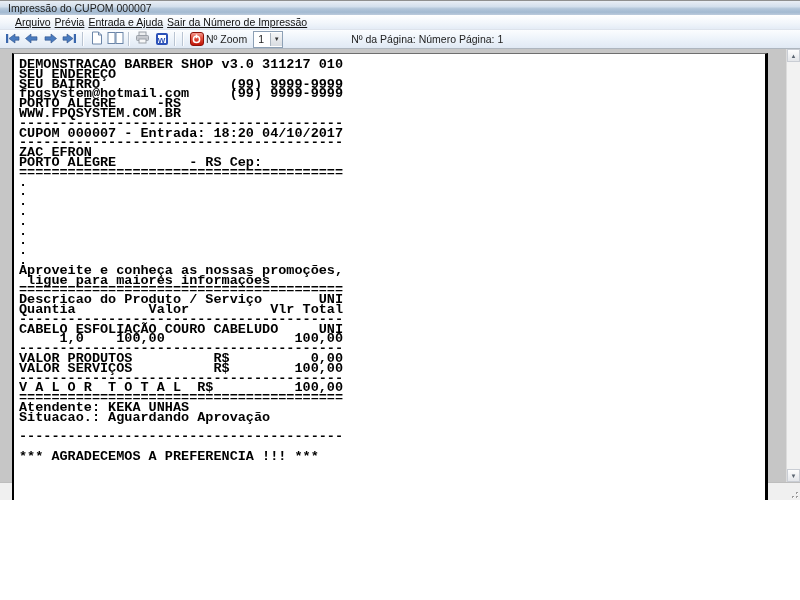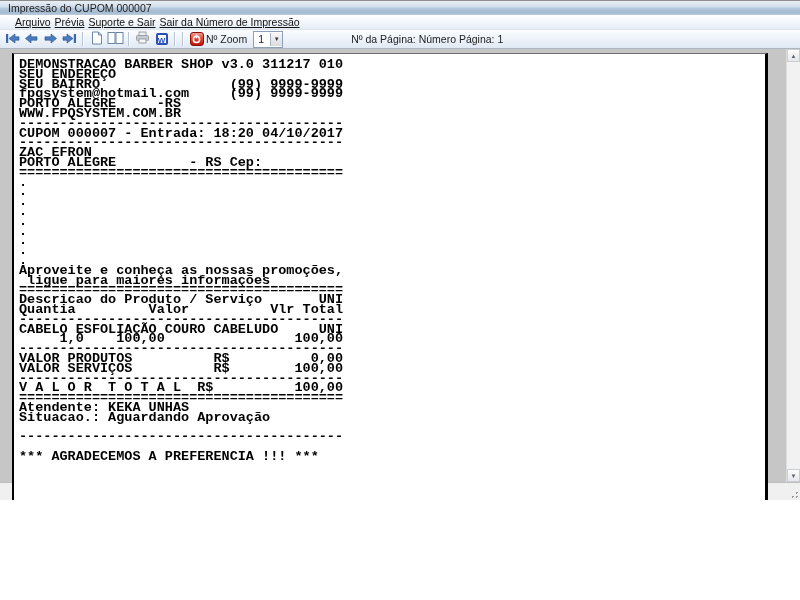--- a/index.html
+++ b/index.html
@@ -108,21 +108,21 @@
 
 <div class="window">
 
   <div class="titlebar">
     <span>Impressão do CUPOM 000007</span>
   </div>
 
   <div class="menubar">
     <span class="menu-item">Arquivo</span>
     <span class="menu-item">Prévia</span>
-    <span class="menu-item">Suporte e Sair</span>
+    <span class="menu-item">Entrada e Ajuda</span>
     <span class="menu-item">Sair da Número de Impressão</span>
   </div>
 
   <div class="toolbar">
     <button class="tbtn">
       <span><svg width="15" height="11" viewBox="0 0 15 11">
             <rect x="1" y="1" width="2.2" height="9" fill="#3a67ad"></rect>
             <path d="M10 1 L4 5.5 L10 10 L10 7.2 L14 7.2 L14 3.8 L10 3.8 Z" fill="#4a7cc0" stroke="#2d4f86" stroke-width="0.6"></path>
           </svg></span>
     </button>

